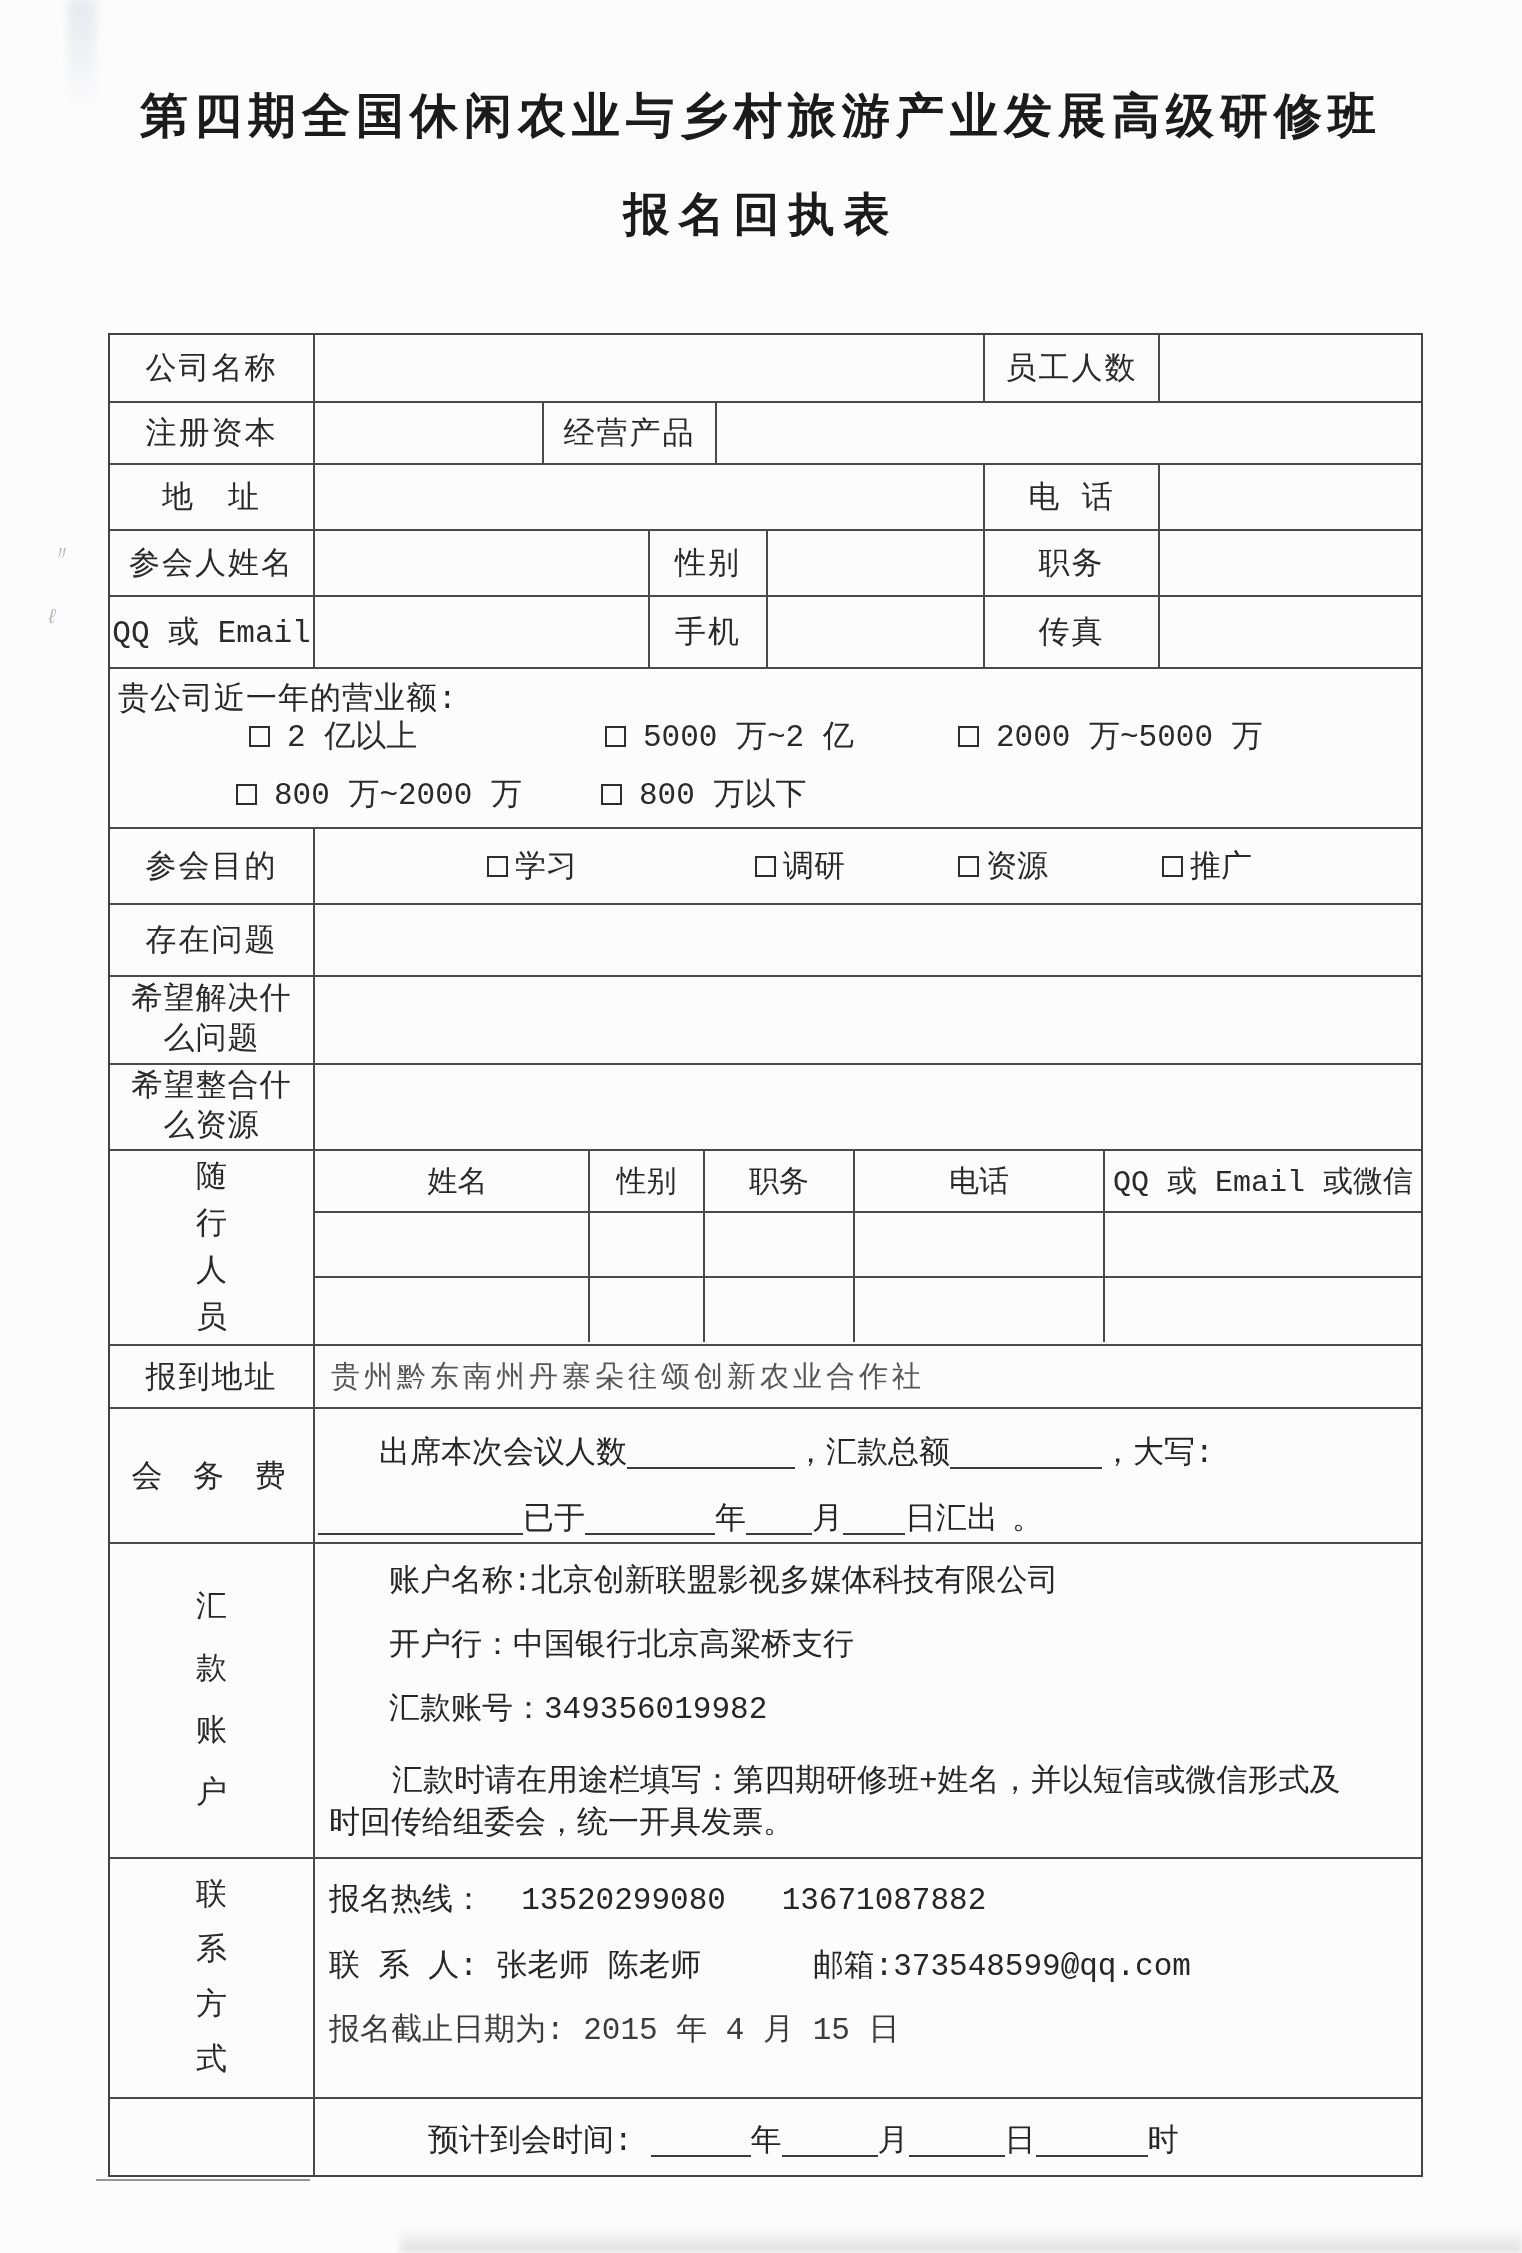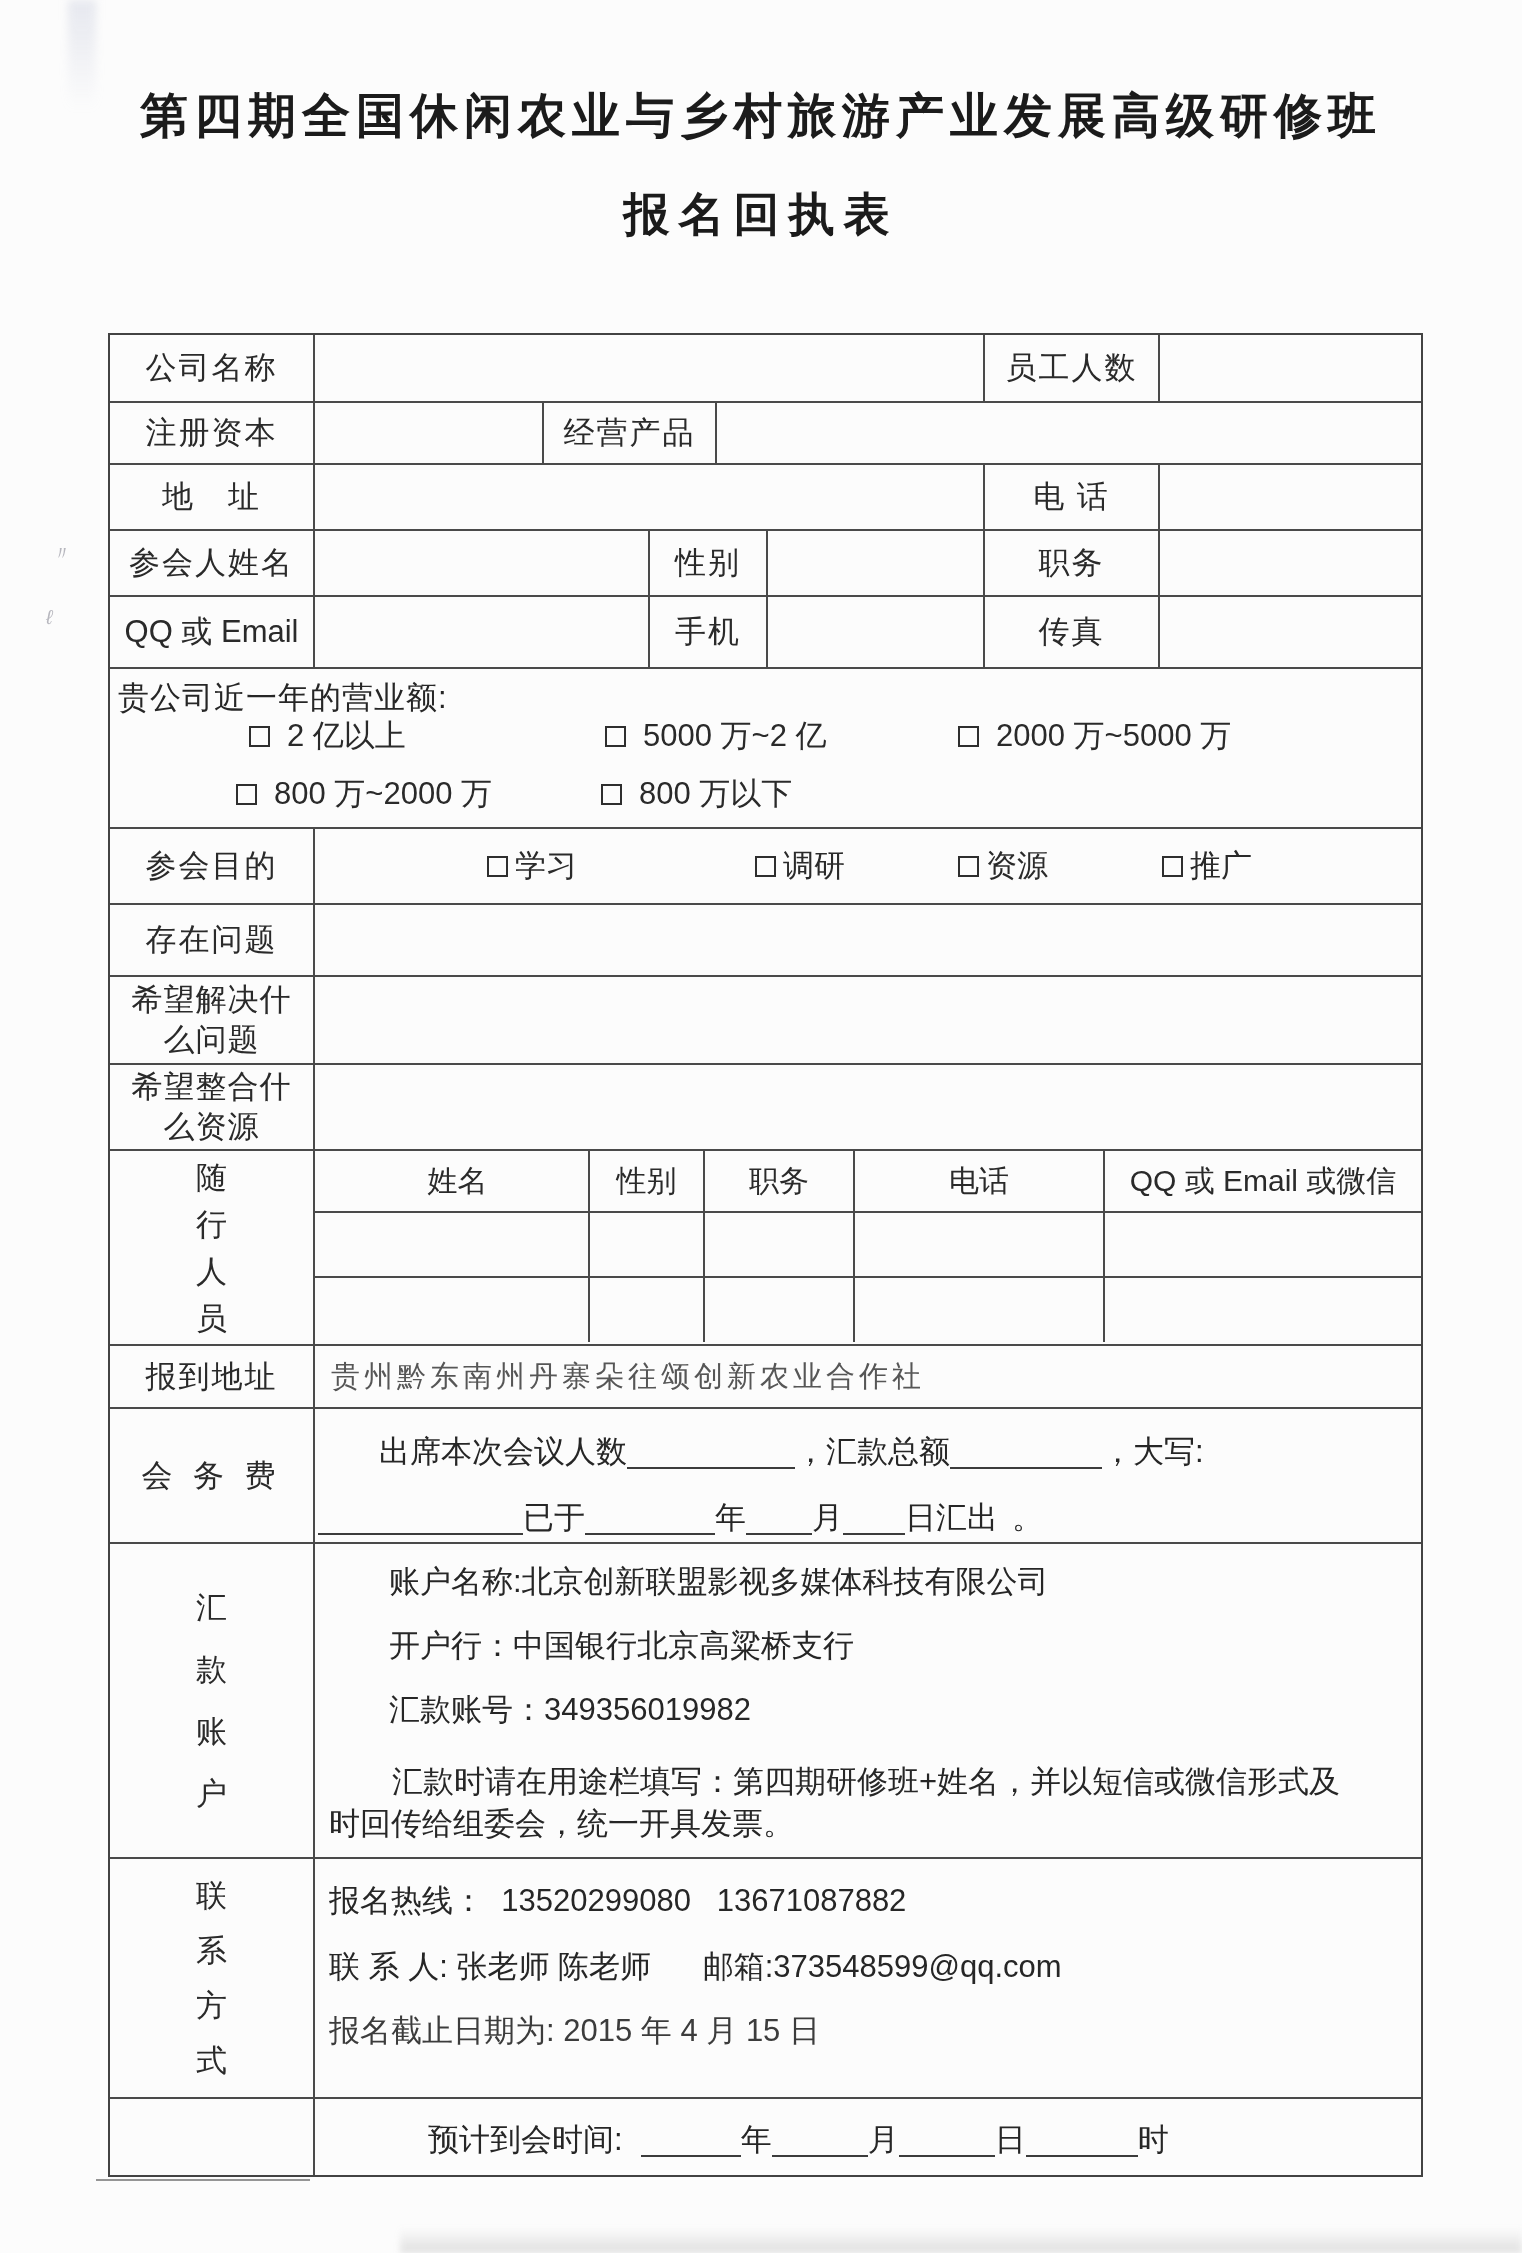--- a/index.html
+++ b/index.html
@@ -1,19 +1,19 @@
 <!DOCTYPE html>
 <html><head>
 <meta charset="utf-8">
 <style>
   html,body { margin:0; padding:0; background:#e8e8e8; }
   .page {
     position:relative; width:1522px; height:2253px; margin:0 auto;
     background:#fcfcfc; overflow:hidden;
-    font-family:Liberation Sans, sans-serif; color:#242424;
+    font-family:Liberation Mono, monospace; color:#242424;
   }
   .doc-title {
     position:absolute; top:84px; left:0; width:100%; text-align:center;
     font-size:48px; font-weight:bold; letter-spacing:6px; color:#1b1b1b; white-space:nowrap;
   }
   .doc-subtitle {
     position:absolute; top:184px; left:0; width:100%; text-align:center;
     font-size:46px; font-weight:bold; letter-spacing:9px; color:#1b1b1b;
   }
   .form-table {

